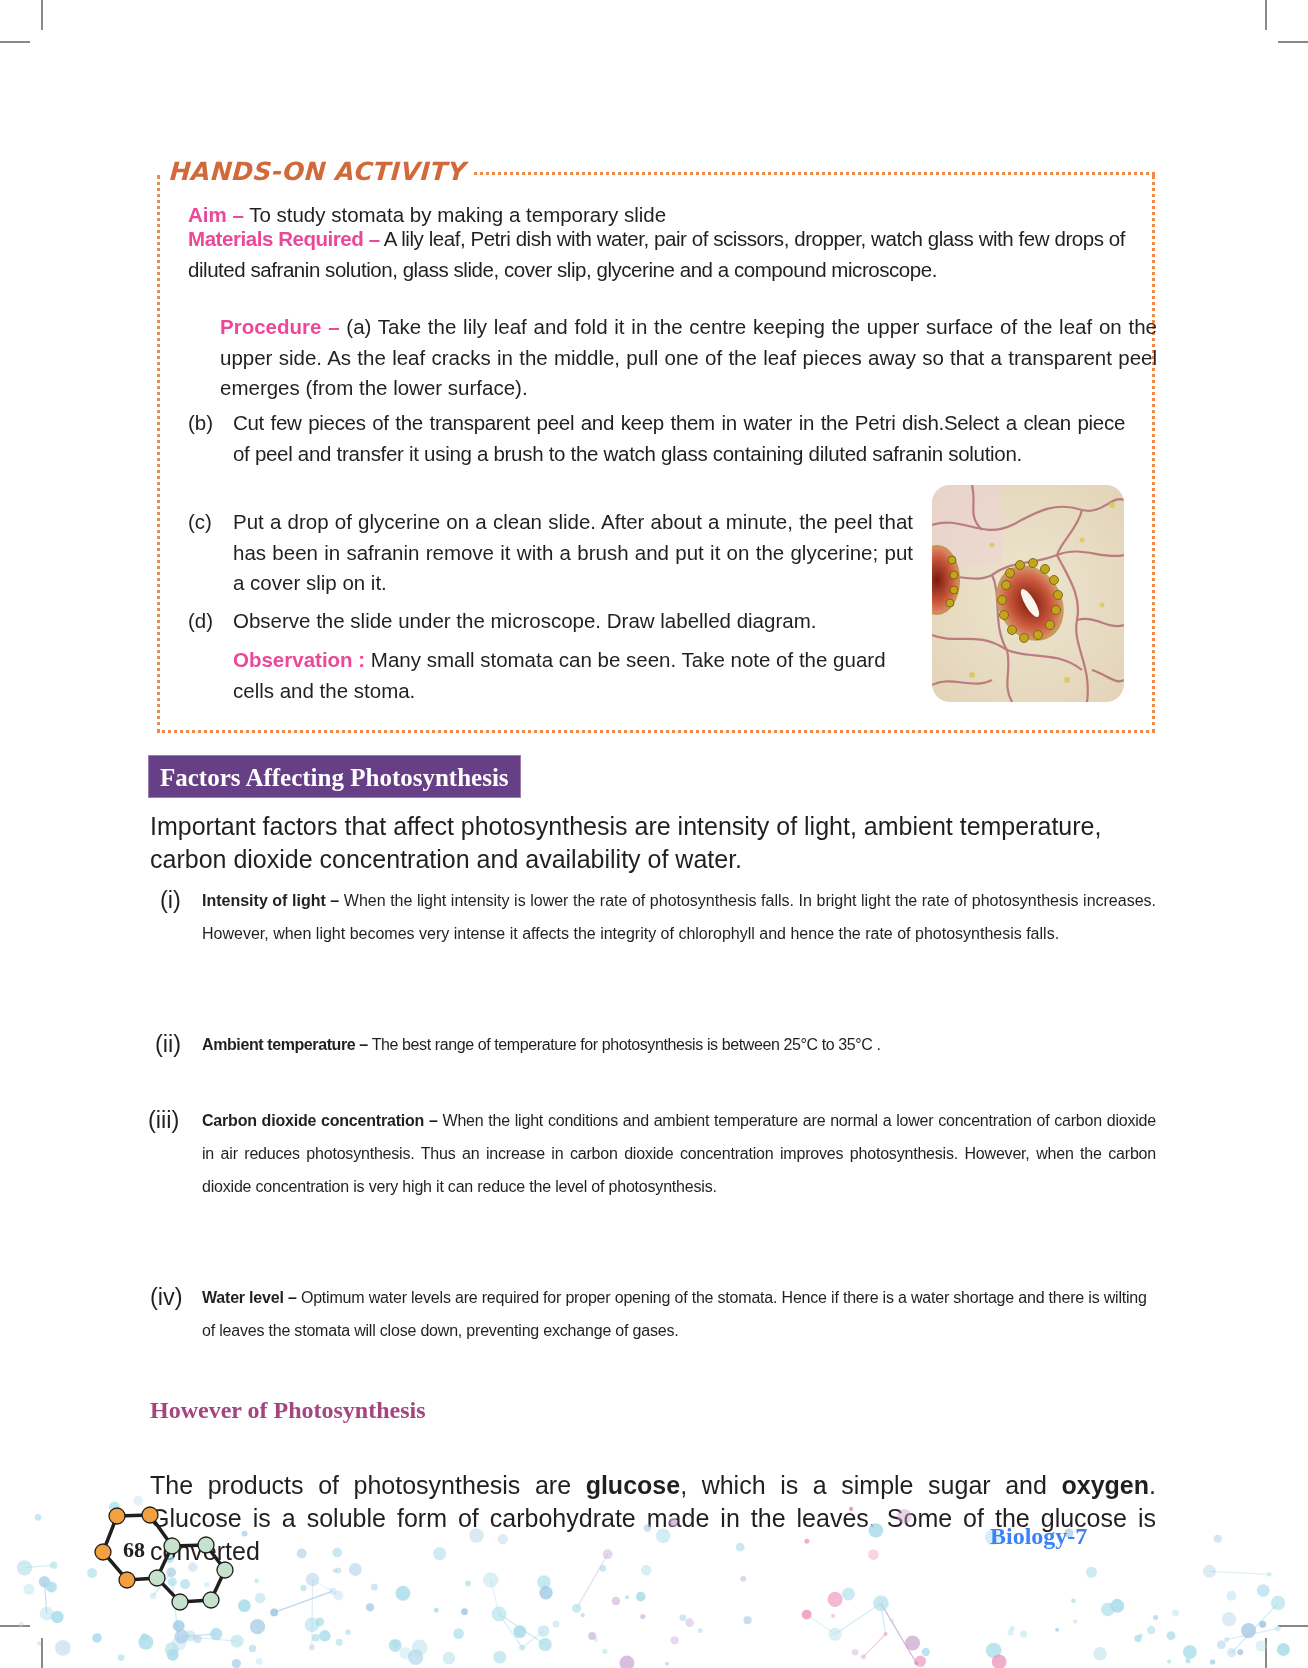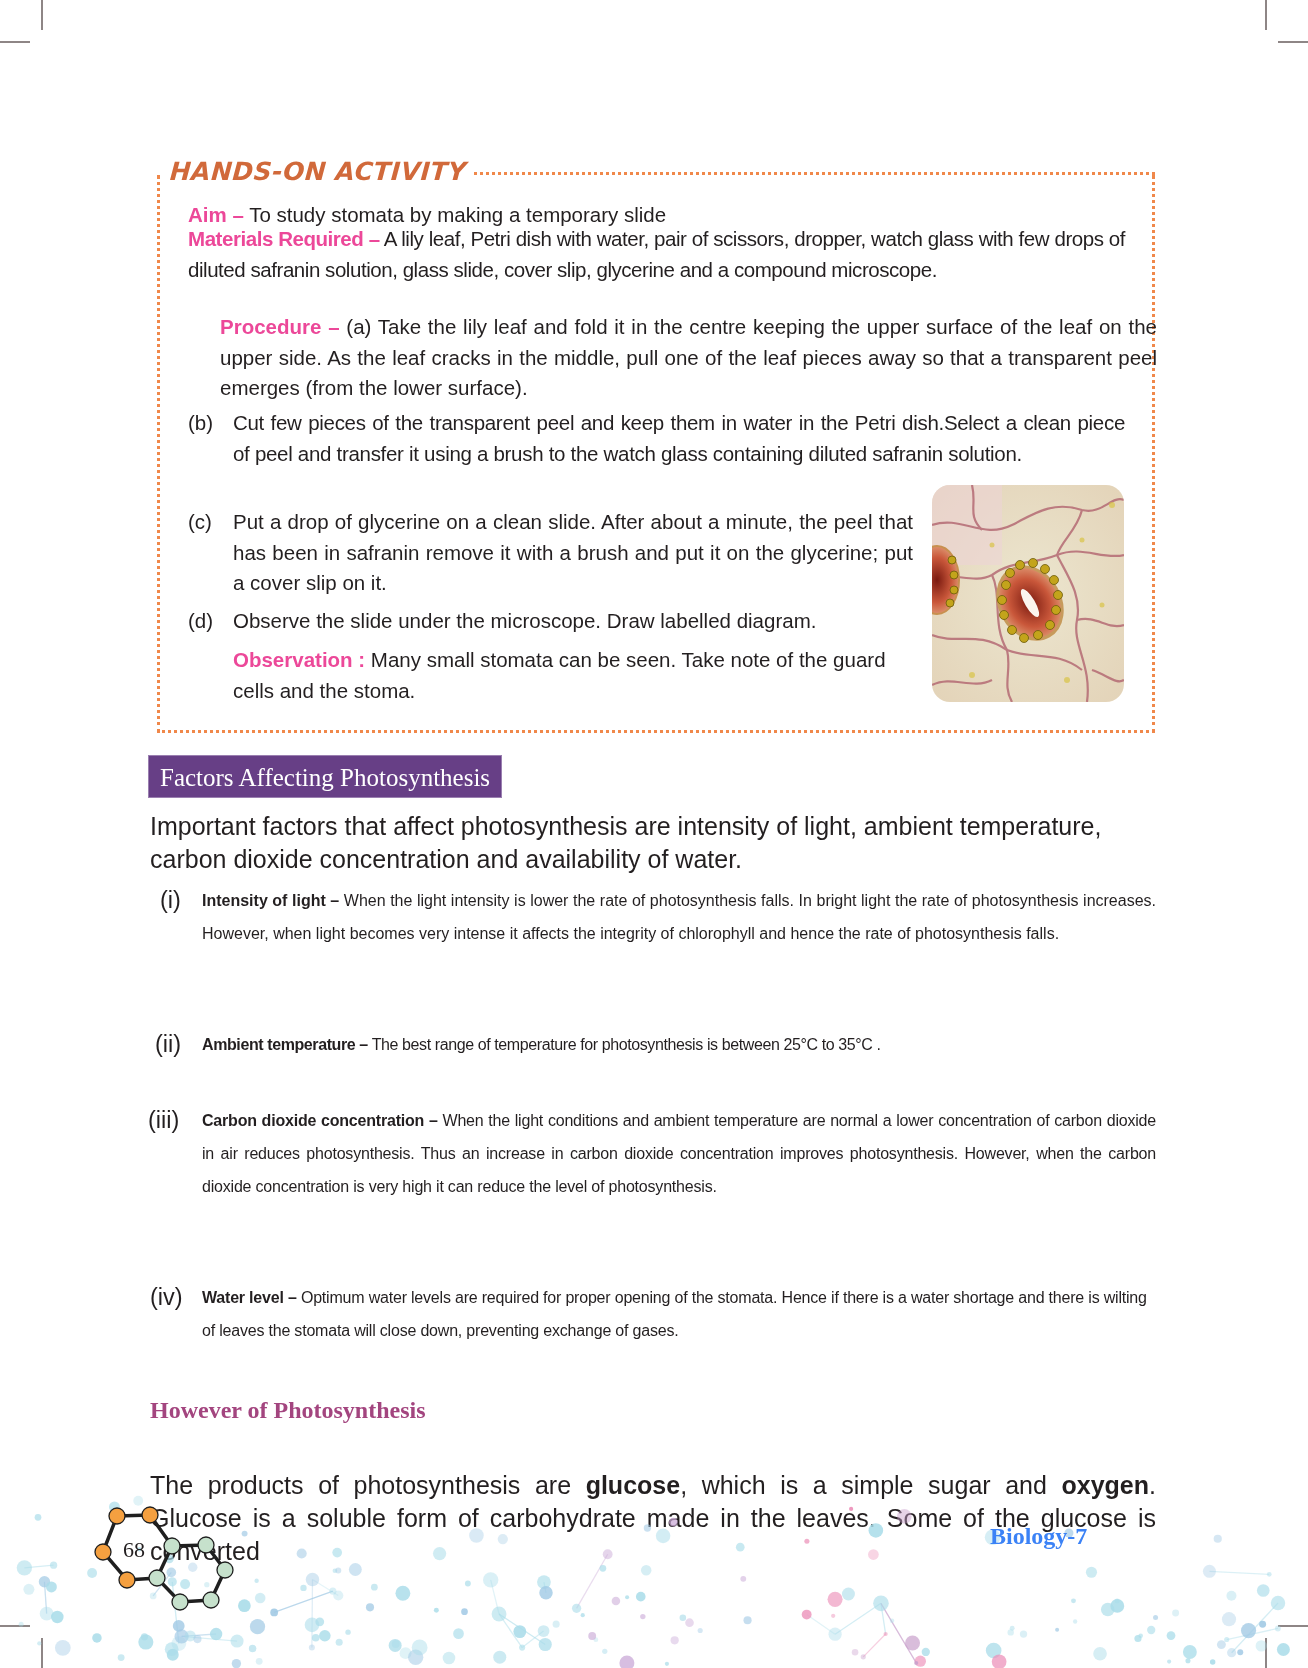--- a/index.html
+++ b/index.html
@@ -17,34 +17,34 @@
     background:#fff; padding-right:6px; transform:skewX(-4deg); }
 
   .txt { position:absolute; font-size:20.5px; line-height:30.5px; color:#231f20; }
   .orange { color:#ec4899; font-weight:bold; }
   .just { text-align:justify; text-align-last:left; }
 
   .stomata-img { position:absolute; left:932px; top:485px; width:192px; height:217px;
     border-radius:18px; overflow:hidden; }
 
   .section-banner { position:absolute; left:148px; top:755px; height:43px; padding:0 11px;
-    background:#673f86; color:#fff; font-family:"Liberation Serif", serif; font-weight:normal;
+    background:#673f86; color:#fff; font-family:"Liberation Serif", serif; font-weight:bold;
     font-size:25px; line-height:43px; border:1px solid #9a7fb0; box-sizing:border-box; }
   .section-heading { position:absolute; left:150px; top:1397px; color:#a3457f;
     font-family:"Liberation Serif", serif; font-weight:bold; font-size:24px; }
 
   .body { font-size:25px; line-height:33px; }
   .item-num { position:absolute; font-size:23.5px; line-height:33px; }
   .hangbody { position:absolute; left:202px; width:954px; font-size:16px; line-height:33px; }
   b { font-weight:bold; }
 
   .footer-title { position:absolute; left:990px; top:1523px; font-family:"Liberation Serif", serif;
     font-weight:bold; font-size:24px; color:#3b82f6; }
   .page-num { position:absolute; left:123px; top:1537px; font-family:"Liberation Serif", serif;
-    font-weight:normal; font-size:22px; color:#231f20; }
+    font-weight:bold; font-size:22px; color:#231f20; }
 </style>
 </head>
 <body>
 
 <div class="crop" style="left:41px;top:0;width:2px;height:30px;"></div>
 <div class="crop" style="left:0;top:41px;width:30px;height:2px;"></div>
 <div class="crop" style="left:1265px;top:0;width:2px;height:30px;"></div>
 <div class="crop" style="left:1278px;top:41px;width:30px;height:2px;"></div>
 <div class="crop" style="left:0;top:1625px;width:30px;height:2px;"></div>
 <div class="crop" style="left:41px;top:1638px;width:2px;height:30px;"></div>

